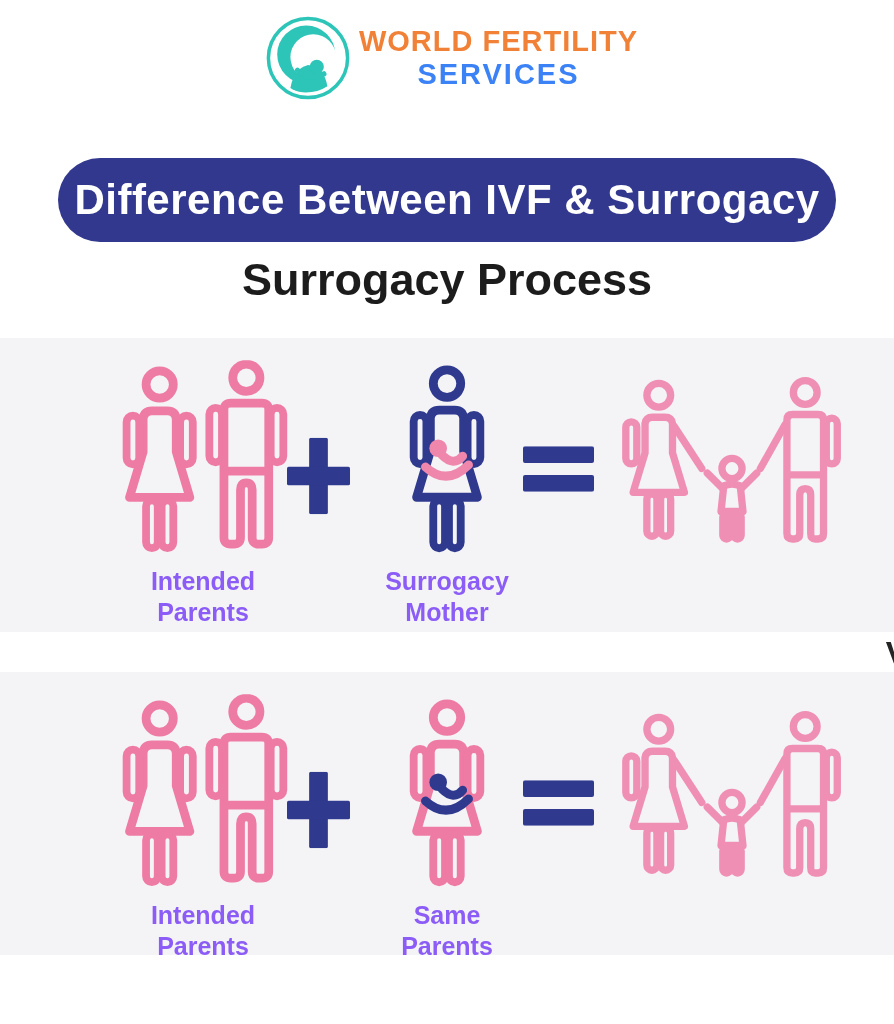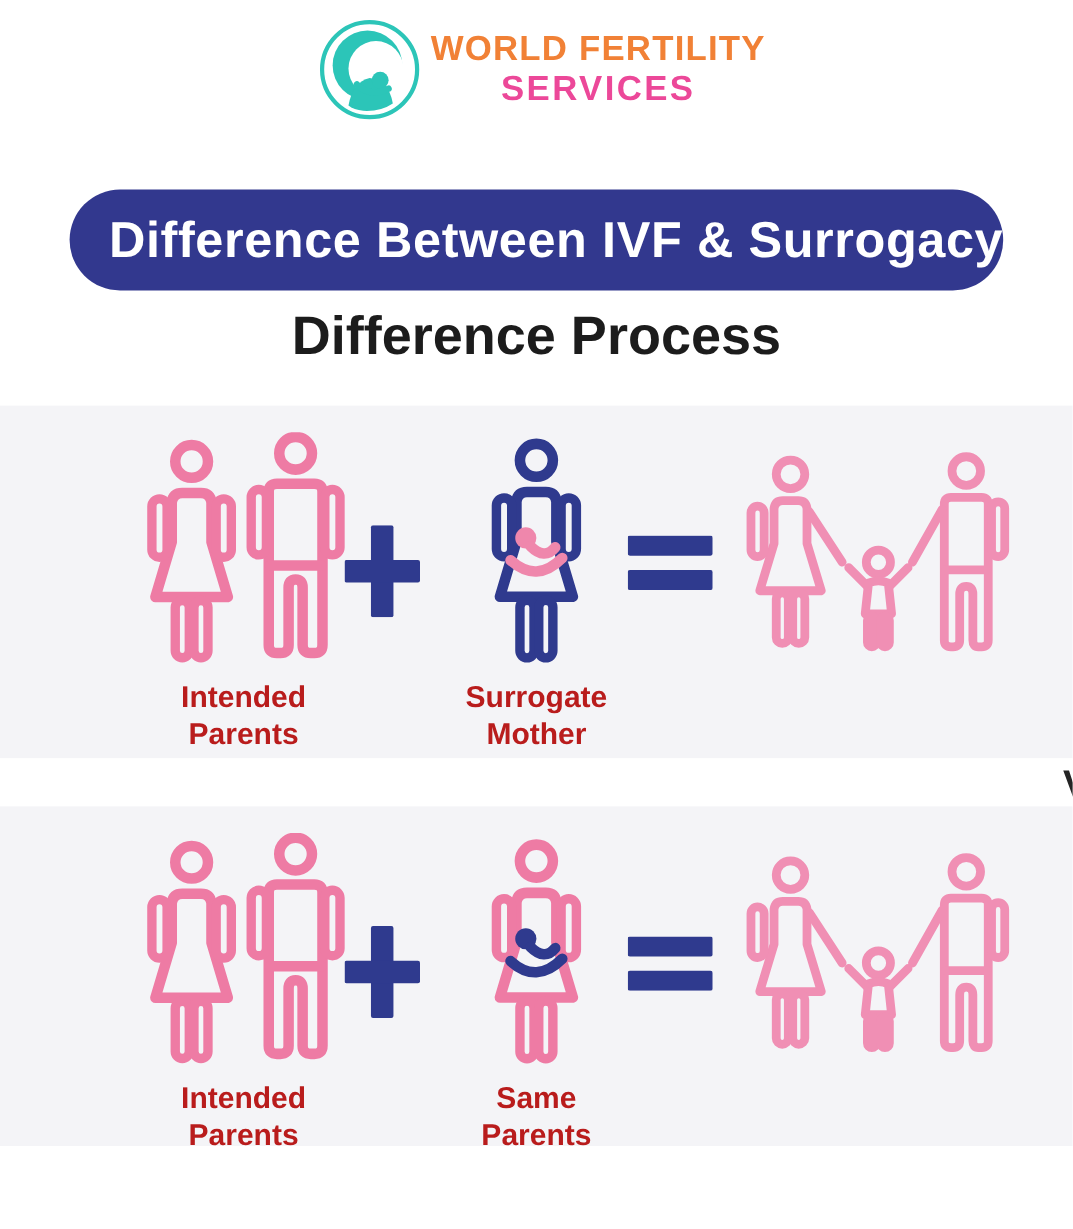--- a/index.html
+++ b/index.html
@@ -6,24 +6,24 @@
   .canvas{
     position:relative;width:894px;height:1024px;background:#ffffff;
     font-family:"Liberation Sans",sans-serif;overflow:hidden;margin:0 auto;
   }
   
   .logo{position:absolute;top:8px;left:4px;width:100%;height:100px;
     display:flex;justify-content:center;align-items:center;gap:7px;}
   .logo-mark{width:88px;height:88px;flex:0 0 auto;}
   .logo-text{display:flex;flex-direction:column;align-items:center;line-height:1.15;}
   .logo-line1{font-size:29px;font-weight:bold;color:#f18136;letter-spacing:1px;}
-  .logo-line2{font-size:29px;font-weight:bold;color:#ec4899;letter-spacing:2px;}
+  .logo-line2{font-size:29px;font-weight:bold;color:#3b82f6;letter-spacing:2px;}
   
   .banner{position:absolute;top:158px;left:58px;width:778px;height:84px;
-    background:#32388e;border-radius:44px;display:flex;align-items:center;justify-content:flex-end;}
+    background:#32388e;border-radius:44px;display:flex;align-items:center;justify-content:center;}
   .banner span{color:#ffffff;font-size:42px;font-weight:bold;letter-spacing:.5px;}
   
   .sec-head{position:absolute;left:0;width:100%;text-align:center;margin:0;
     font-size:45px;font-weight:bold;color:#1c1c1c;}
   .head-top{top:254px;}
   .head-bottom{top:960px;}
   
   .band{position:absolute;left:0;width:894px;background:#f4f4f7;}
   .band-1{top:338px;height:294px;}
   .band-2{top:672px;height:283px;}
@@ -33,21 +33,21 @@
   .grp{position:absolute;text-align:center;}
   .grp-couple{left:106px;top:22px;width:194px;}
   .grp-mother{left:372px;top:26px;width:150px;}
   .grp-family{left:612px;top:38px;width:240px;}
   .op{position:absolute;color:#2f3a8e;}
   .op-plus{left:287px;top:94px;width:63px;height:88px;}
   .op-equals{left:523px;top:108px;width:71px;height:46px;}
   .icon{display:block;margin:0 auto;}
   .pink{color:#ee7ba4;}
   .family-pink{color:#f08fb4;}
-  .lbl{margin-top:6px;font-size:25px;font-weight:bold;color:#b91c1c;
+  .lbl{margin-top:6px;font-size:25px;font-weight:bold;color:#8b5cf6;
     line-height:1.22;white-space:pre-line;}
 </style>
 </head>
 <body>
 
 <svg width="0" height="0" style="position:absolute" aria-hidden="true">
   <defs>
     <symbol id="sym-woman" viewBox="0 0 100 200">
       <g fill="none" stroke="currentColor" stroke-width="9" stroke-linejoin="round" stroke-linecap="round">
         <circle cx="50" cy="20" r="14"></circle>
@@ -122,40 +122,40 @@
     <div class="logo-text">
       <div class="logo-line1">WORLD FERTILITY</div>
       <div class="logo-line2">SERVICES</div>
     </div>
   </header>
 
   <div class="banner">
     <span>Difference Between IVF &amp; Surrogacy</span>
   </div>
 
-  <h2 class="sec-head head-top">Difference Process</h2>
+  <h2 class="sec-head head-top">Surrogacy Process</h2>
 
   <section class="band band-1">
     <div class="grp grp-couple">
       <svg class="icon pink" width="185" height="200" viewBox="0 0 190 205">
         <use href="#sym-woman" x="0" y="5" width="100" height="200"></use>
         <use href="#sym-man" x="89" y="0" width="100" height="200"></use>
       </svg>
       <div class="lbl">Intended
 Parents</div>
     </div>
     <svg class="op op-plus" viewBox="0 0 74 90">
         <use href="#sym-plus"></use>
       </svg>
     <div class="grp grp-mother">
       <svg class="icon" width="98" height="196" viewBox="0 0 100 200">
         <use href="#sym-woman" style="color:#2f3a8e"></use>
         <use href="#sym-fetus" style="color:#ef87ac"></use>
       </svg>
-      <div class="lbl">Surrogate
+      <div class="lbl">Surrogacy
 Mother</div>
     </div>
     <svg class="op op-equals" viewBox="0 0 72 46">
         <use href="#sym-equals"></use>
       </svg>
     <div class="grp grp-family">
       <svg class="icon family-pink" width="238" height="174" viewBox="0 0 260 190">
         <use href="#sym-family"></use>
       </svg>
     </div>

